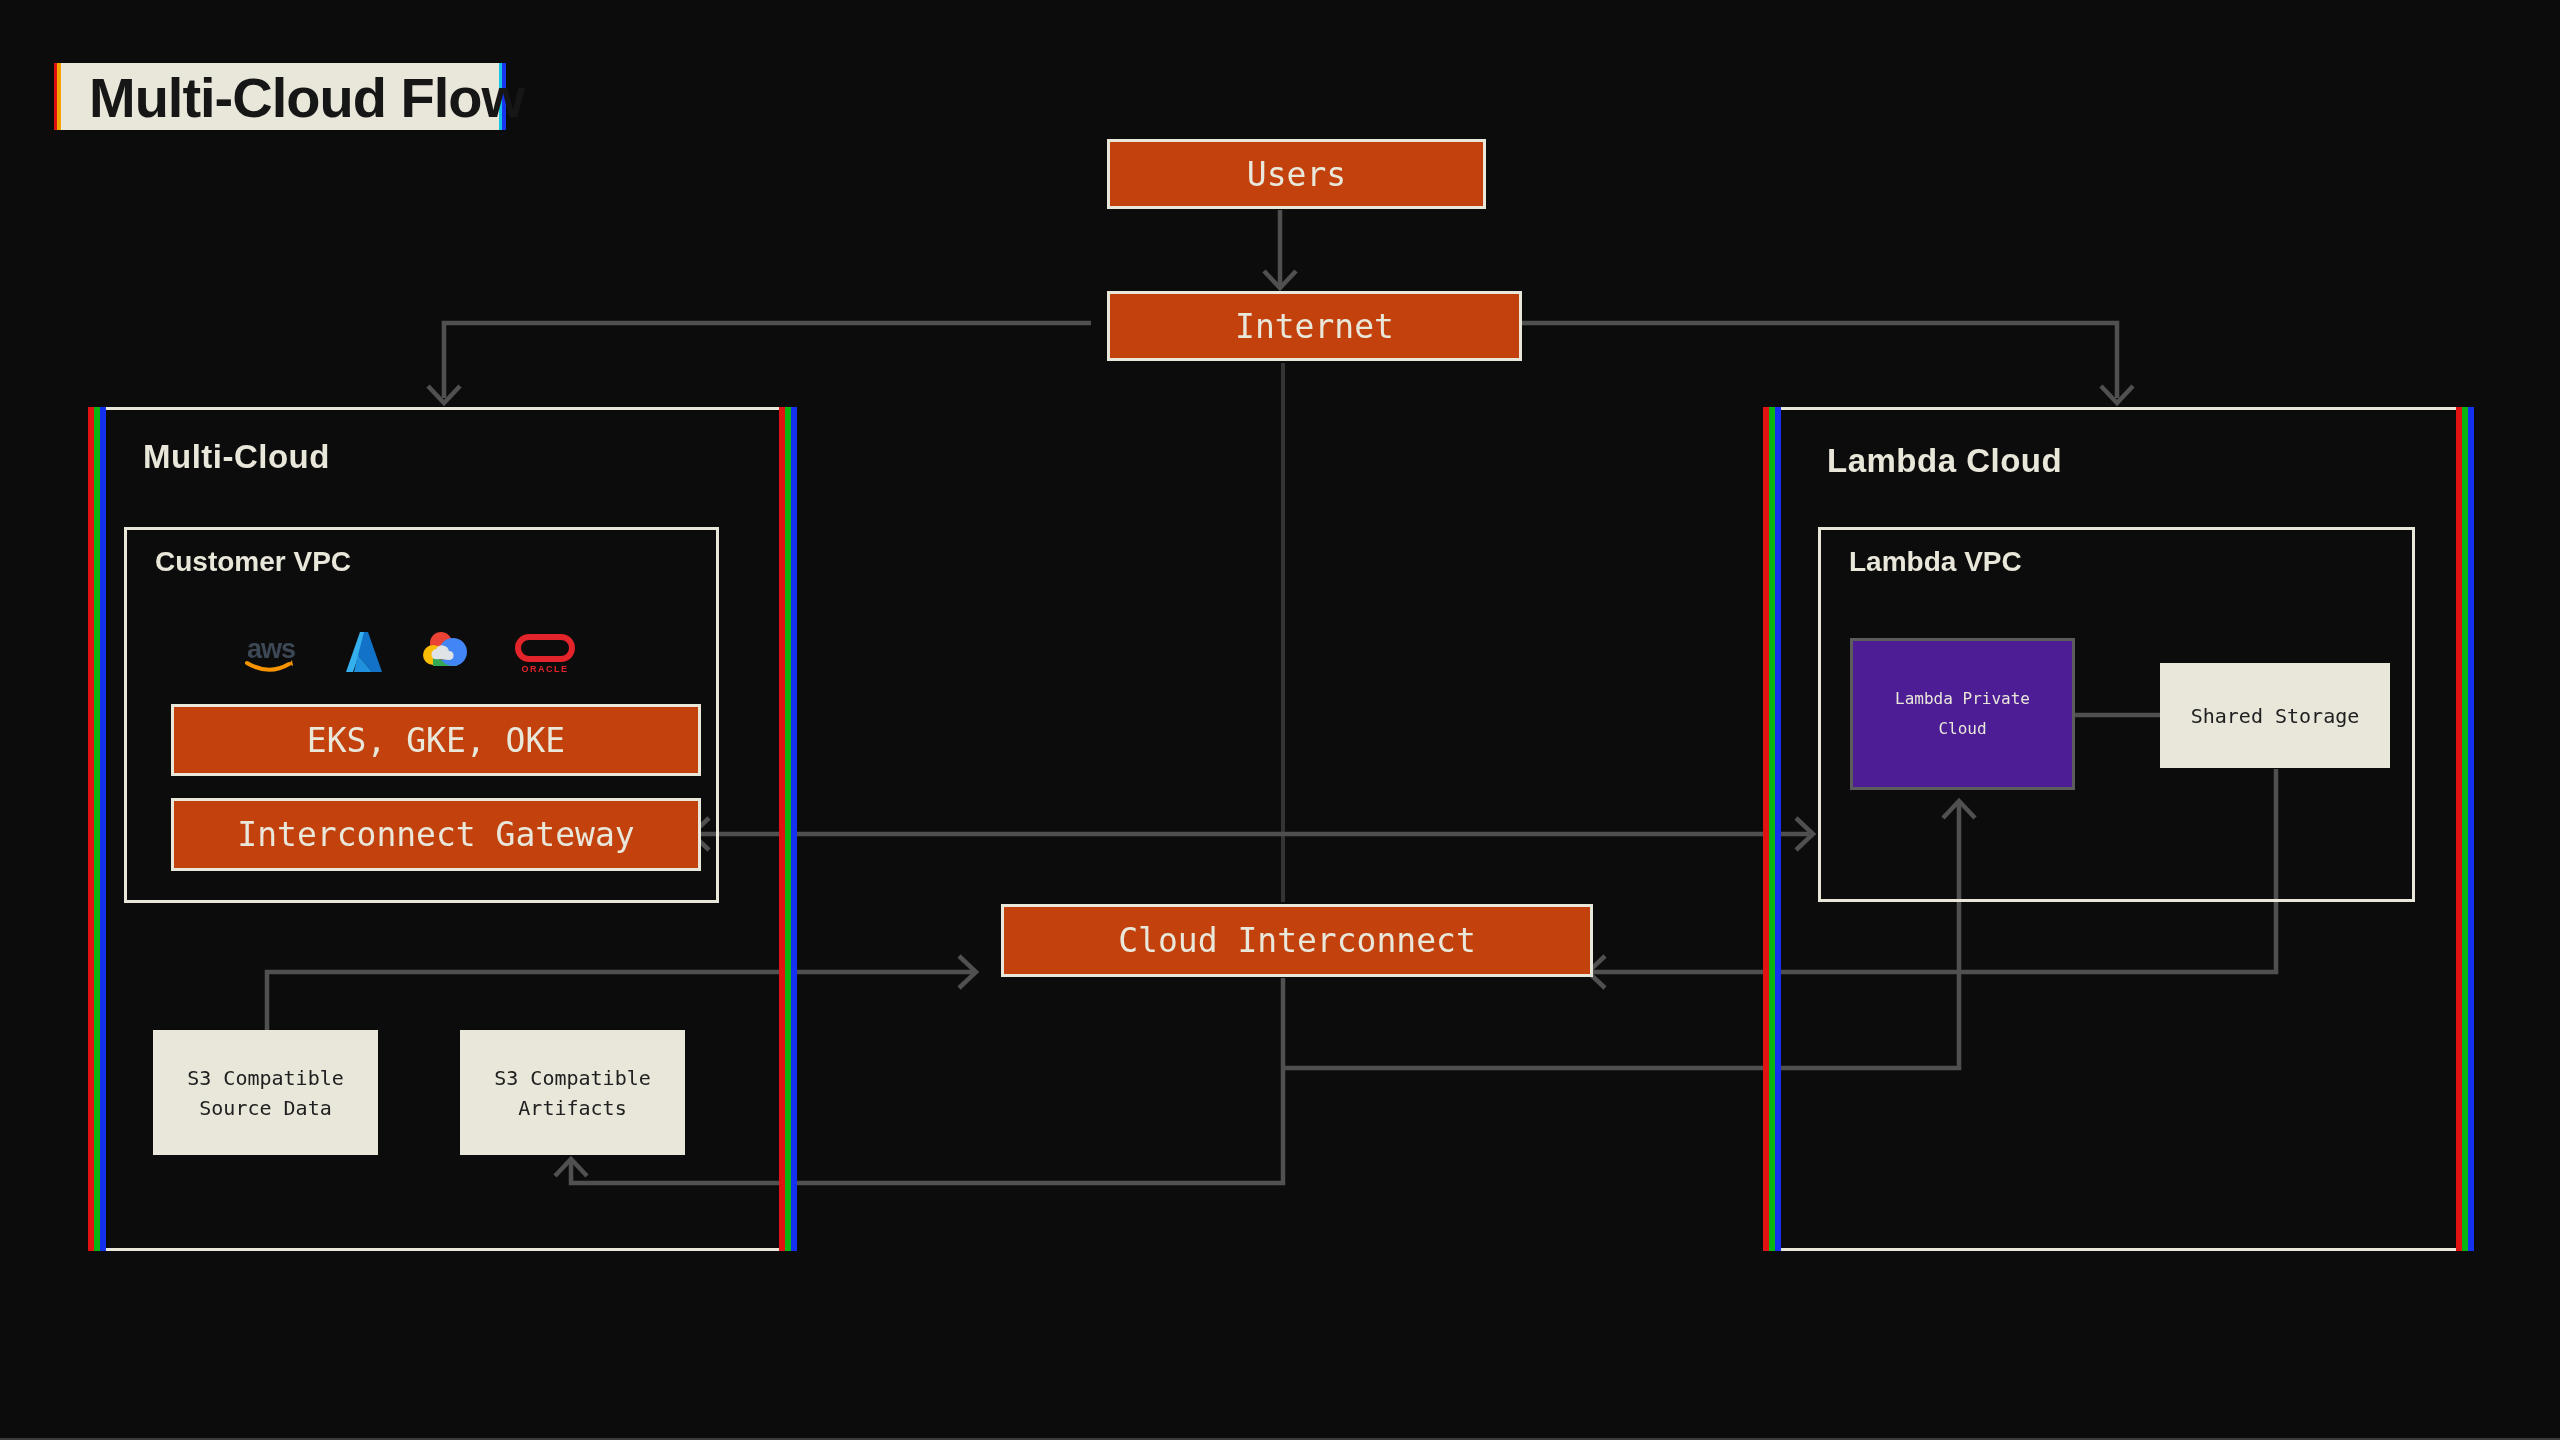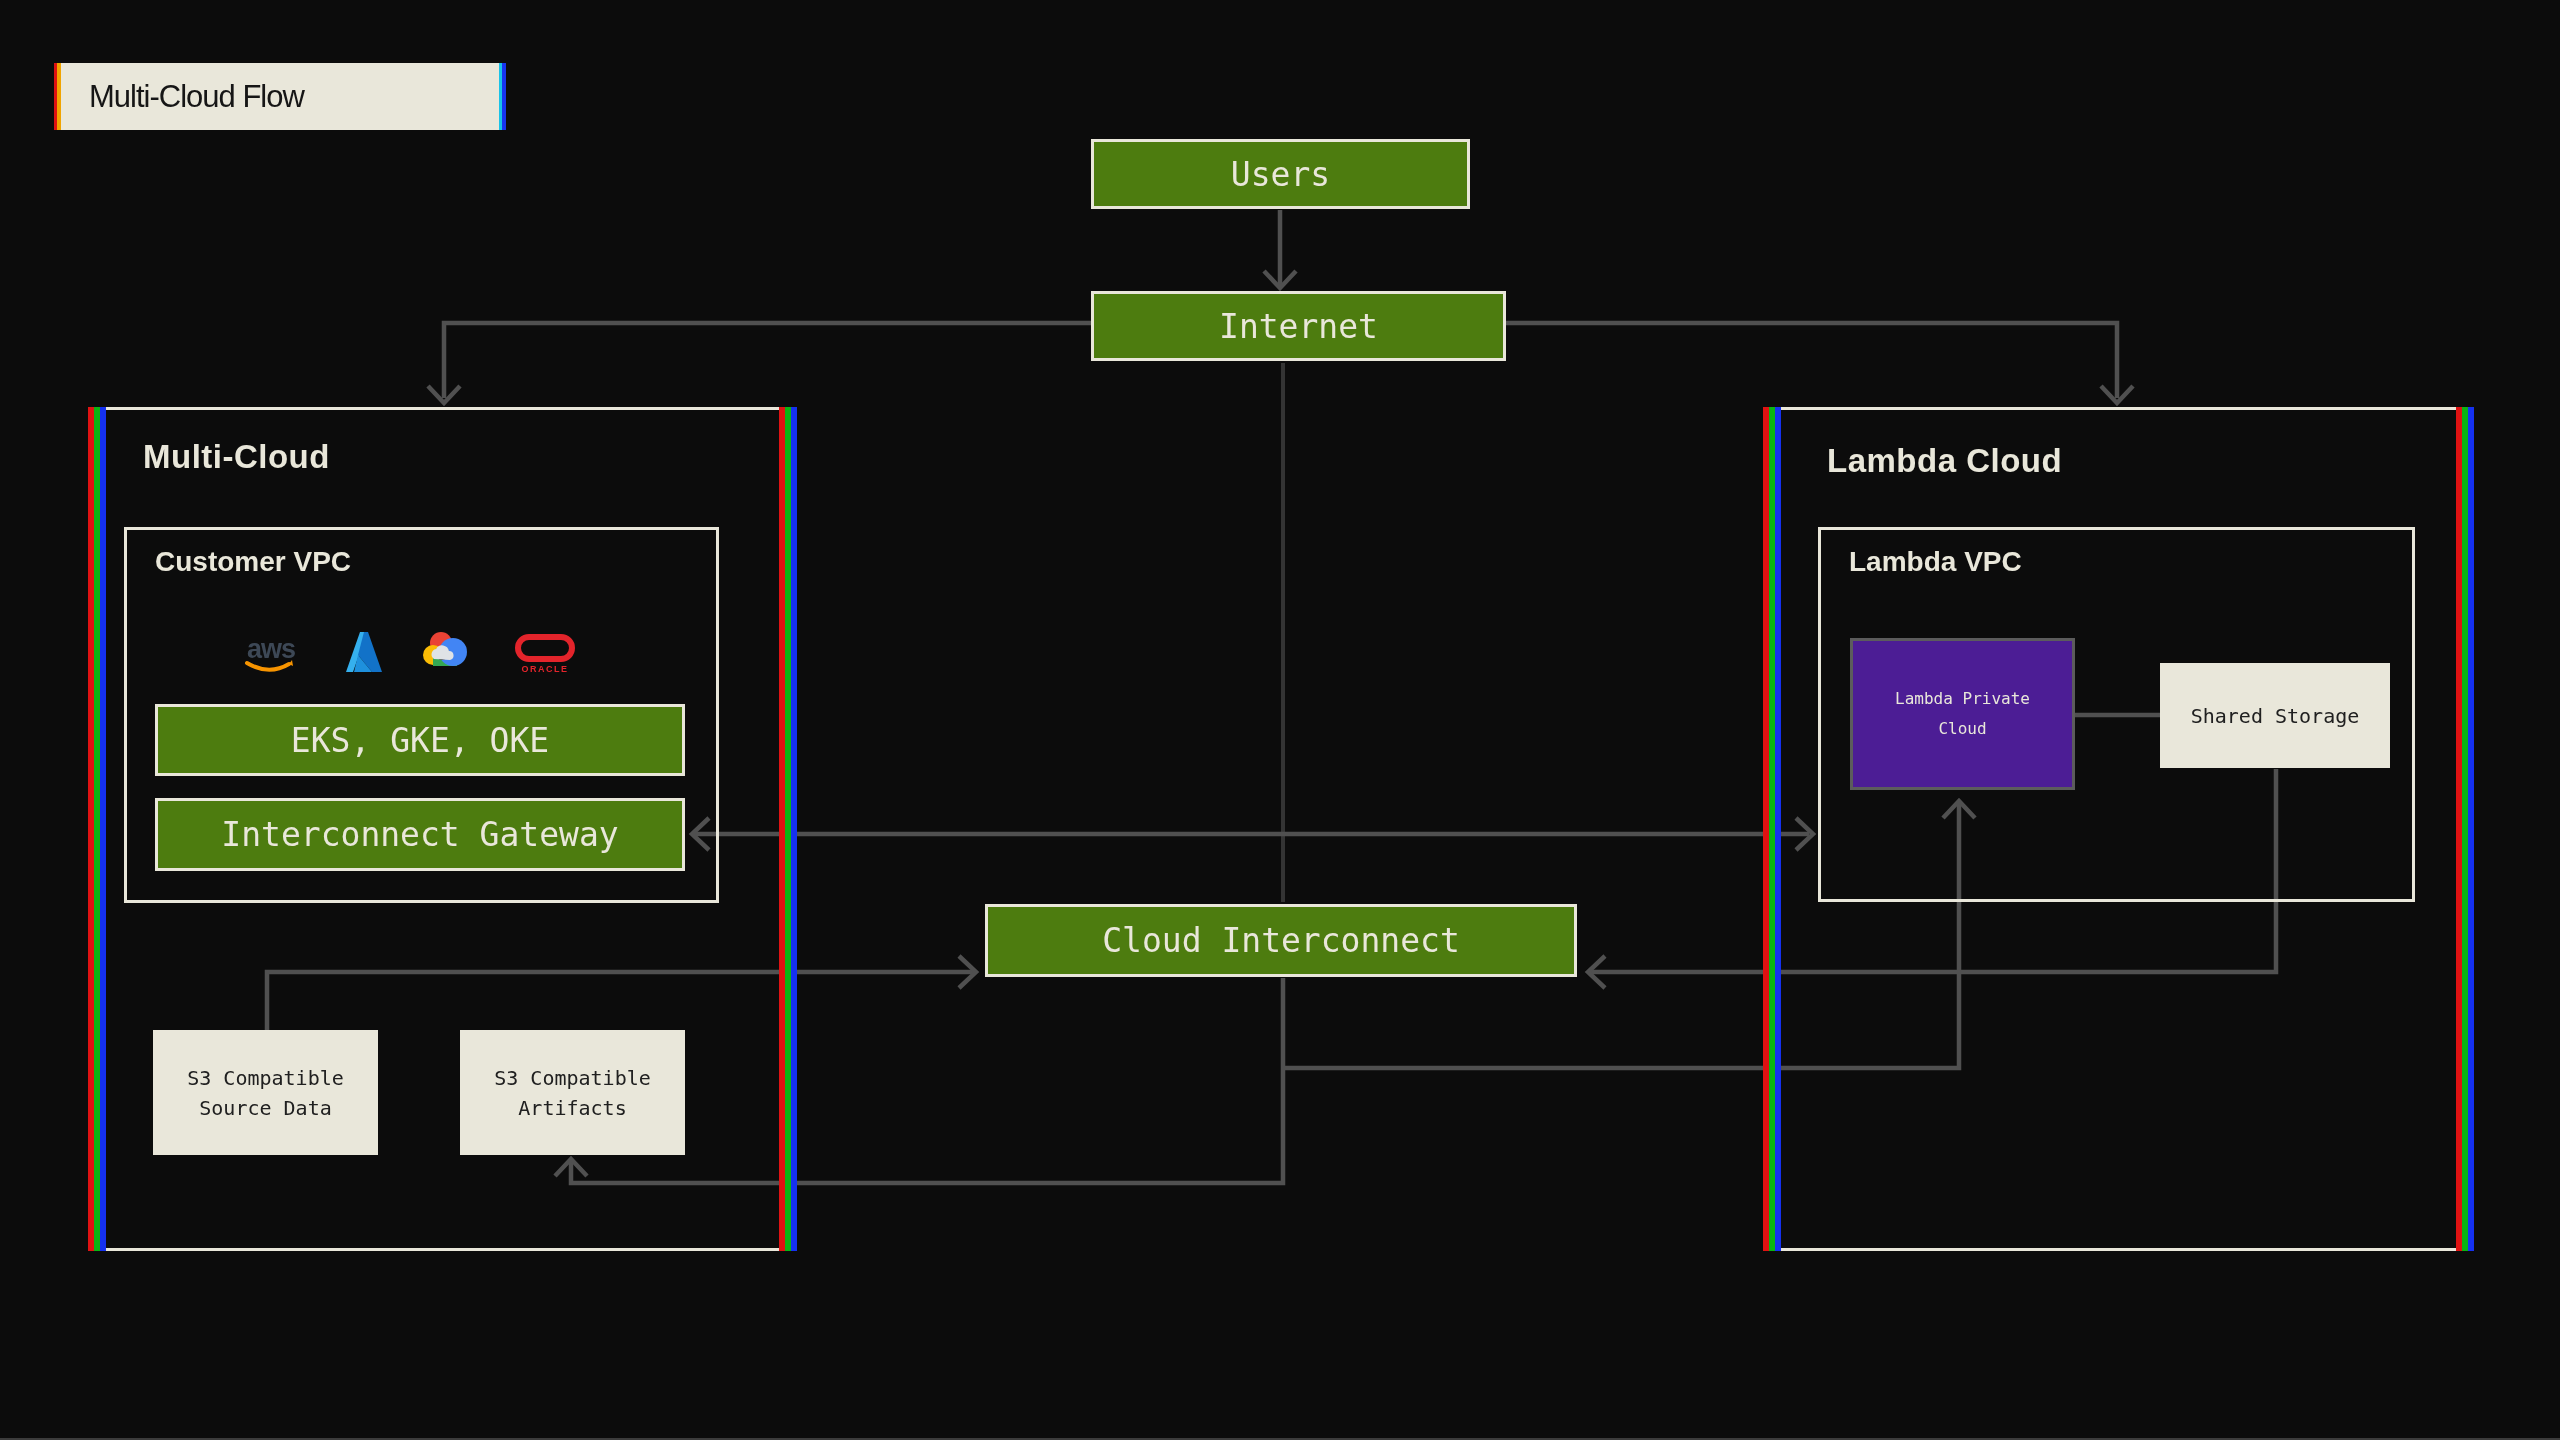--- a/index.html
+++ b/index.html
@@ -3,33 +3,33 @@
 <meta charset="utf-8">
 <style>
   html,body{margin:0;padding:0;background:#0c0c0c;}
   .stage{position:relative;width:2560px;height:1440px;background:#0c0c0c;overflow:hidden;
          font-family:"Liberation Sans",sans-serif;}
   svg.wires{position:absolute;left:0;top:0;z-index:1;}
   .wire{stroke:#505050;stroke-width:4.5;fill:none;}
   .wire-faint{stroke:#343434;stroke-width:4;fill:none;}
   .node{position:absolute;z-index:2;box-sizing:border-box;display:flex;align-items:center;justify-content:center;}
   .mono{font-family:"DejaVu Sans Mono",monospace;}
-  .outline-node{border:3px solid #e9e7da;background:#4d7c0f;color:#e9e7da;font-size:33px;}
+  .outline-node{border:3px solid #e9e7da;background:#c2410c;color:#e9e7da;font-size:33px;margin-left:16px;}
   .cream-node{background:#e9e7da;color:#202020;flex-direction:column;font-size:20px;line-height:30px;text-align:center;}
   .container{position:absolute;z-index:2;box-sizing:border-box;
              border-top:3px solid #e9e7da;border-bottom:3px solid #e9e7da;background:transparent;}
   .stripeL,.stripeR{position:absolute;top:-3px;bottom:-3px;width:18px;
       background:linear-gradient(to right,#e01212 0 6px,#0ab512 6px 12px,#1531f0 12px 18px);}
   .stripeL{left:0;} .stripeR{right:0;}
   .container-label{position:absolute;color:#e9e7da;font-weight:700;font-size:33px;letter-spacing:.5px;}
   .vpc{position:absolute;box-sizing:border-box;border:3px solid #e9e7da;background:transparent;}
   .vpc-label{position:absolute;color:#e9e7da;font-weight:700;font-size:28px;}
   .title-badge{position:absolute;left:61px;top:63px;width:438px;height:67px;background:#e9e7da;z-index:2;}
   .title-badge .txt{position:absolute;left:28px;top:50%;transform:translateY(-50%);
-      color:#161616;font-weight:400;font-size:31px;letter-spacing:-1px;white-space:nowrap;}
+      color:#161616;font-weight:700;font-size:56px;letter-spacing:-1px;white-space:nowrap;}
   .fringeL,.fringeR{position:absolute;top:0;bottom:0;width:7px;}
   .fringeL{left:-7px;background:linear-gradient(to right,#dd1111 0 3.5px,#f0a400 3.5px 7px);}
   .fringeR{right:-7px;background:linear-gradient(to right,#19c3e8 0 3.5px,#1734ef 3.5px 7px);}
   .dark-node{border:3px solid #5c5c5c;background:#4c1d95;color:#e9e7da;
              flex-direction:column;font-size:16px;line-height:30px;text-align:center;}
   .logo-row-item{position:absolute;z-index:3;text-align:right;}
   .bottom-edge{position:absolute;left:0;right:0;bottom:0;height:2px;background:#3c3c3c;z-index:4;}
 </style>
 </head>
 <body>

